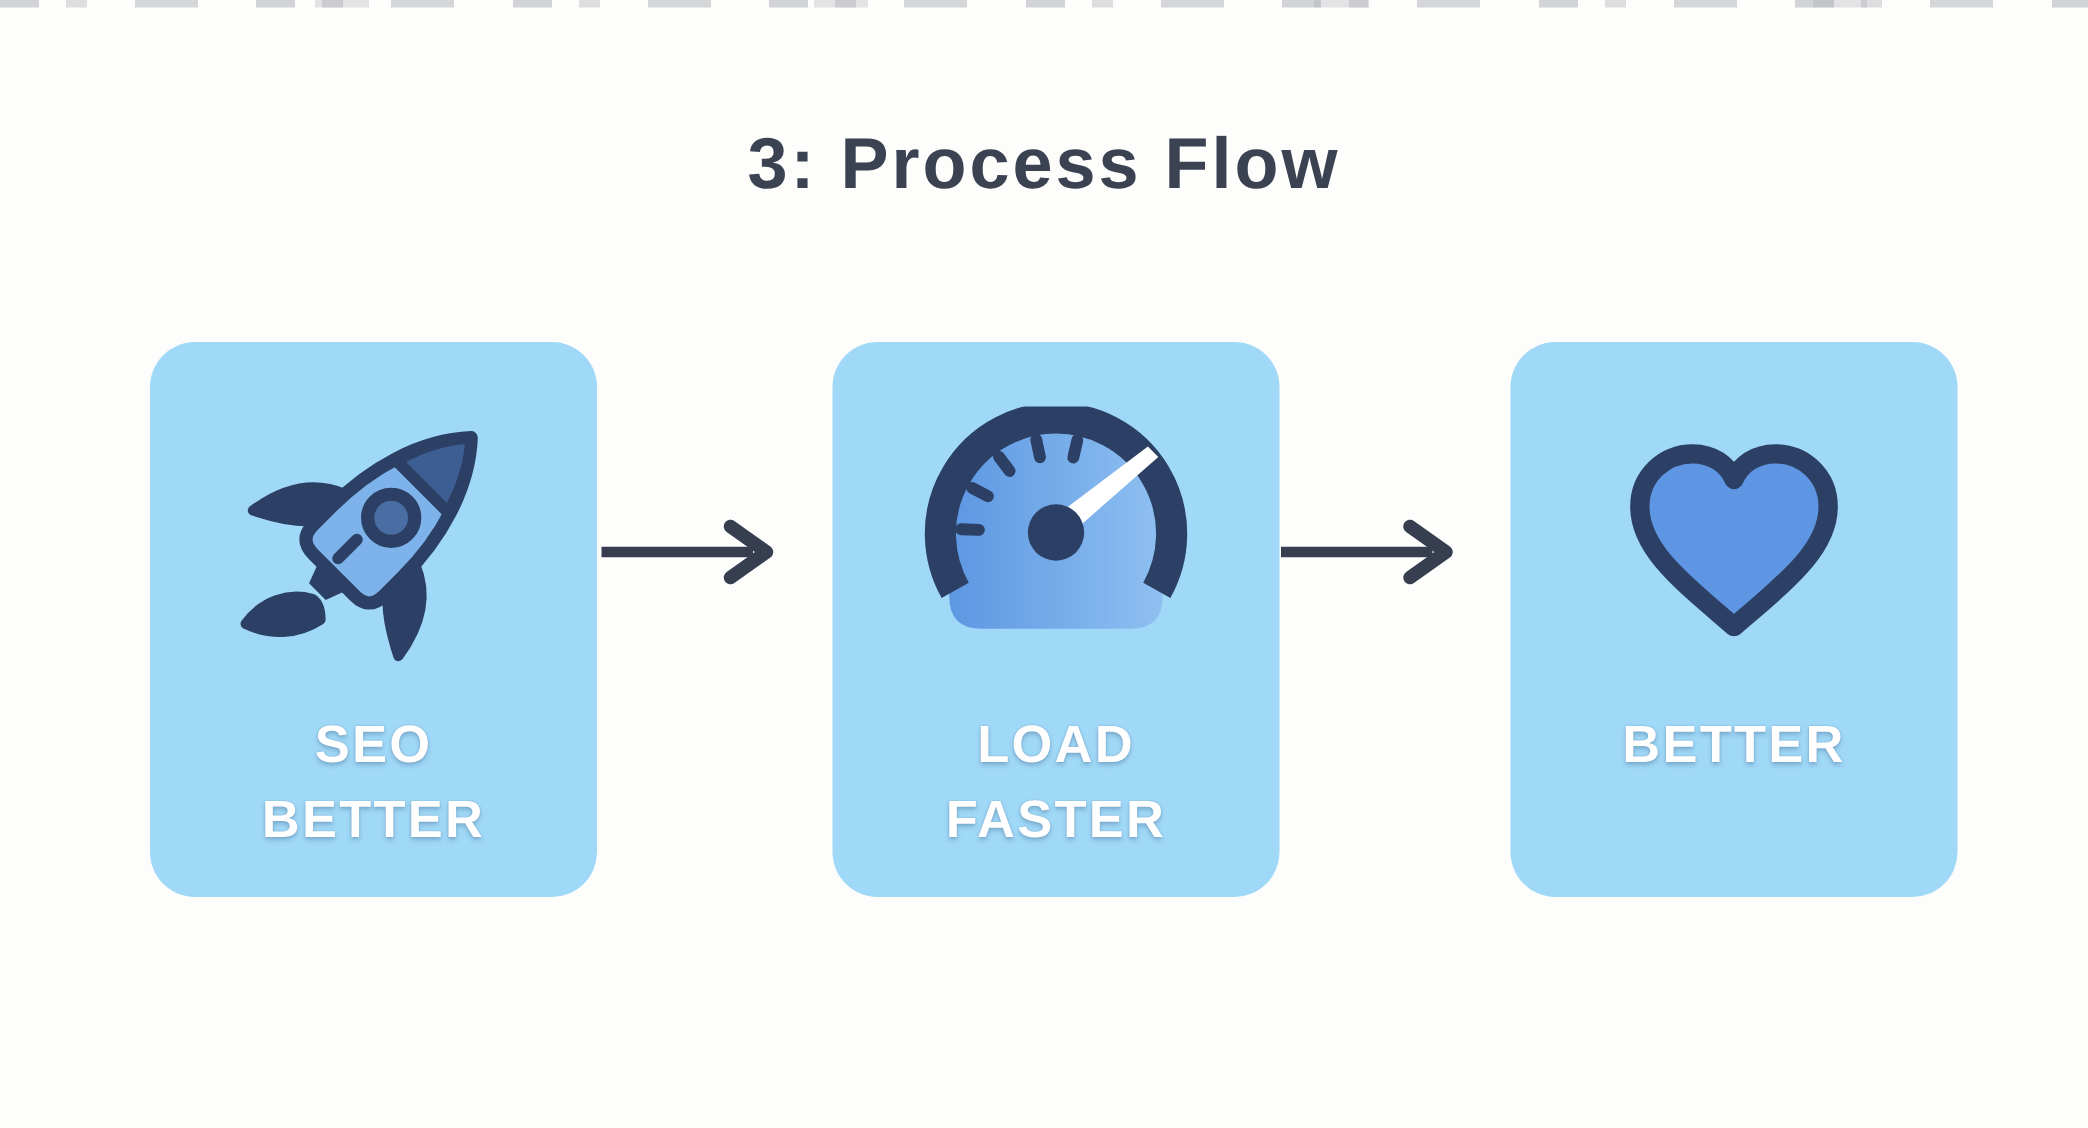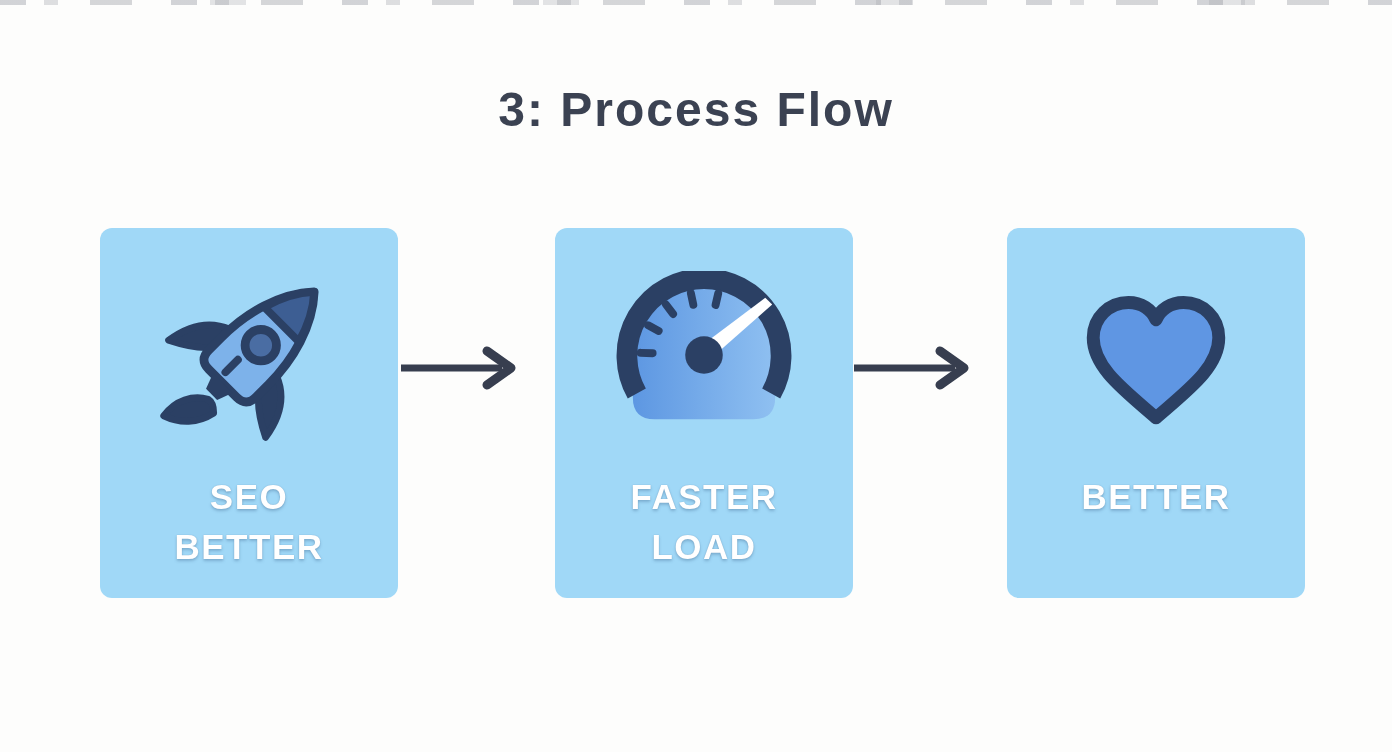--- a/index.html
+++ b/index.html
@@ -31,21 +31,21 @@
     text-align: center;
     font-size: 48px; font-weight: 700;
     letter-spacing: 2px;
     color: var(--title-color, #3b4252);
   }
 
   .card {
     position: absolute; top: 228px;
     width: 298px; height: 370px;
     background: var(--card-bg, #a0d8f7);
-    border-radius: 12px;
+    border-radius: 30px;
   }
   .card.pos-1 { left: 100px; }
   .card.pos-2 { left: 555px; }
   .card.pos-3 { left: 1007px; }
 
   .card-icon {
     position: absolute; left: 0; right: 0; top: 18px; height: 218px;
     display: flex; align-items: center; justify-content: center;
   }
 
@@ -137,22 +137,22 @@
           <line x1="89.2" y1="34.2" x2="86.7" y2="22.4"></line>
           <line x1="111.7" y1="34.4" x2="114.4" y2="22.7"></line>
         </g>
 
         <path d="M93,79 L162,27 L169,34 L103,92 Z" fill="#ffffff"></path>
 
         <circle cx="100" cy="85" r="19" class="navy-fill"></circle>
       </svg>
     </div>
     <div class="card-label">
+      <div>LOAD</div>
       <div>FASTER</div>
-      <div>LOAD</div>
     </div>
   </div>
 
   <div class="arrow pos-2">
     <svg width="126" height="44" viewBox="0 0 126 44" aria-hidden="true">
       <line x1="2" y1="22" x2="103" y2="22" stroke-width="7"></line>
       <polyline points="88,5 112,22 88,39" fill="none" stroke-width="9" stroke-linecap="round" stroke-linejoin="round"></polyline>
     </svg>
   </div>
 

